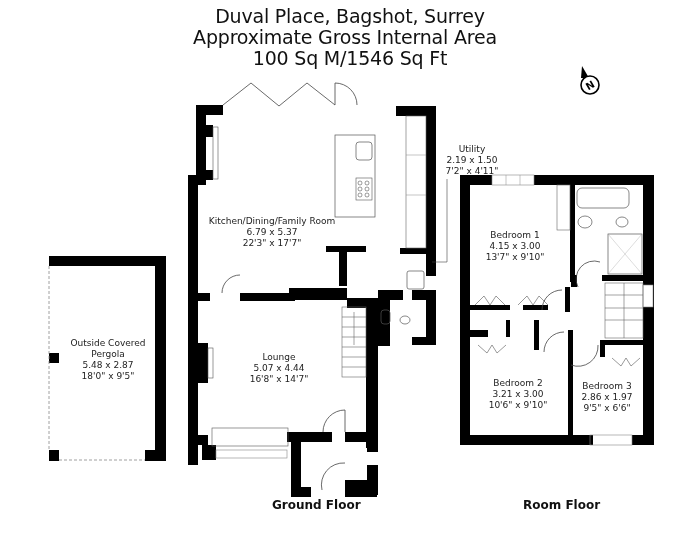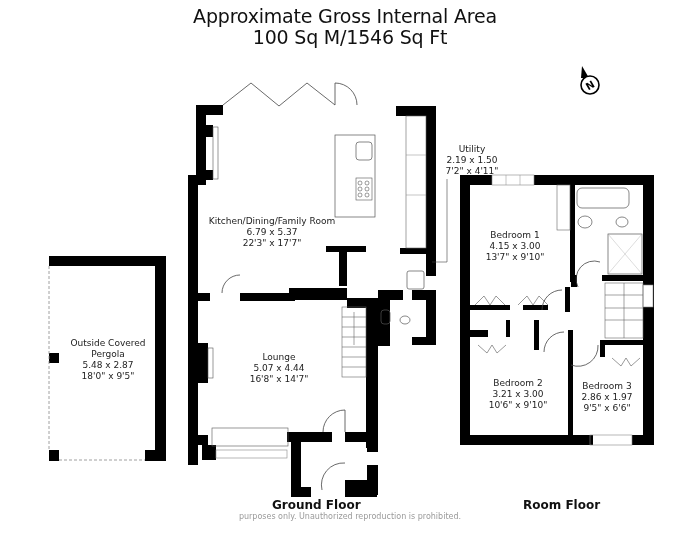--- a/index.html
+++ b/index.html
@@ -10,20 +10,21 @@
     svg.plan { position: absolute; left: 0; top: 0; }
     .room-label { font-family: "DejaVu Sans", sans-serif; font-size: 9px; fill: #222; text-anchor: middle; }
     .floor-label { position: absolute; font-weight: bold; font-size: 12px; color: #111; }
     .disclaimer { position: absolute; left: 80px; width: 540px; top: 511px; text-align: center; font-size: 8px; line-height: 12px; color: #9a9a9a; }
     .compass { position: absolute; left: 576px; top: 64px; }
   </style>
 </head>
 <body>
 
 <div class="title-block">
+  <div class="title-line">Duval Place, Bagshot, Surrey</div>
   <div class="title-line l2">Approximate Gross Internal Area</div>
   <div class="title-line">100 Sq M/1546 Sq Ft</div>
 </div>
 
 <div class="compass">
   <svg width="30" height="34" viewBox="0 0 30 34">
     <polygon points="6,2 13,14 5,14" fill="#000"></polygon>
     <circle cx="14" cy="21" r="9" fill="#fff" stroke="#000" stroke-width="1.6"></circle>
     <text x="14" y="25" font-size="10" font-weight="bold" text-anchor="middle" font-family="DejaVu Sans, sans-serif" transform="rotate(-30 14 21)">N</text>
   </svg>
@@ -207,14 +208,13 @@
 
   <text class="room-label" x="607" y="389">Bedroom 3</text>
   <text class="room-label" x="607" y="400">2.86 x 1.97</text>
   <text class="room-label" x="607" y="411">9'5" x 6'6"</text>
 </svg>
 
 <div class="floor-label" style="left:272px; top:498px;">Ground Floor</div>
 <div class="floor-label" style="left:523px; top:498px;">Room Floor</div>
 
 <div class="disclaimer">
-  <div>purposes only. Unauthorized reproduction is prohibited.</div>
 </div>
 
 </body></html>

